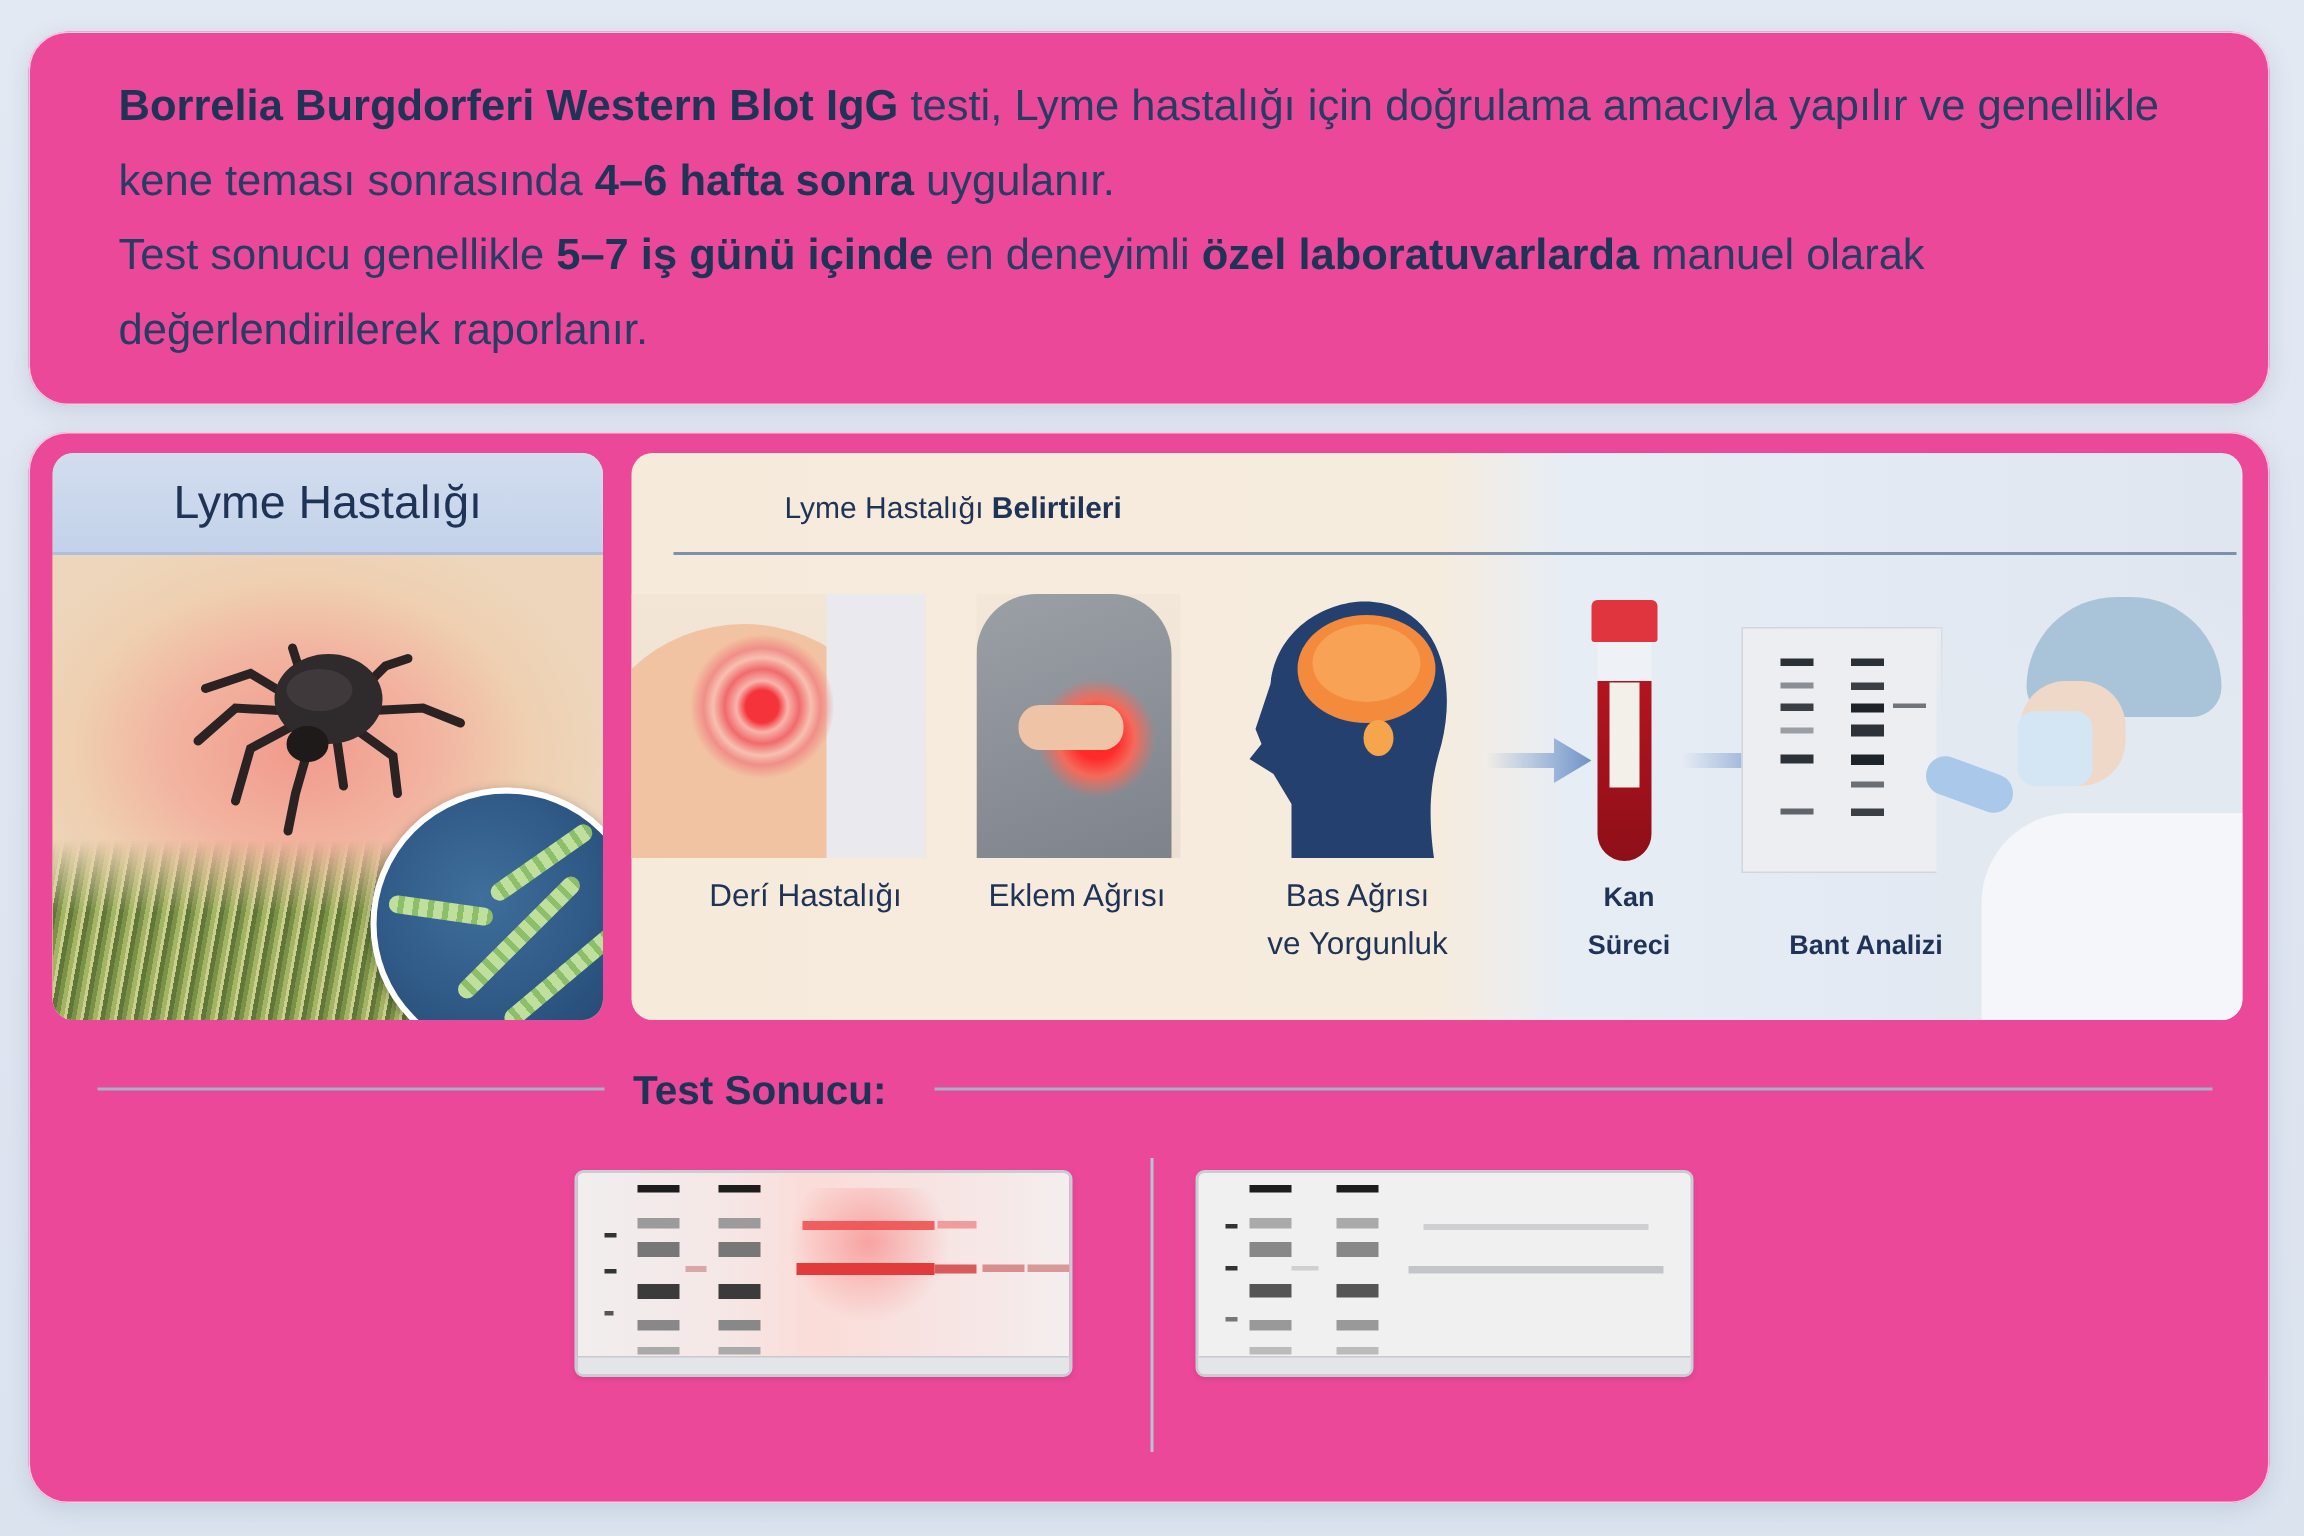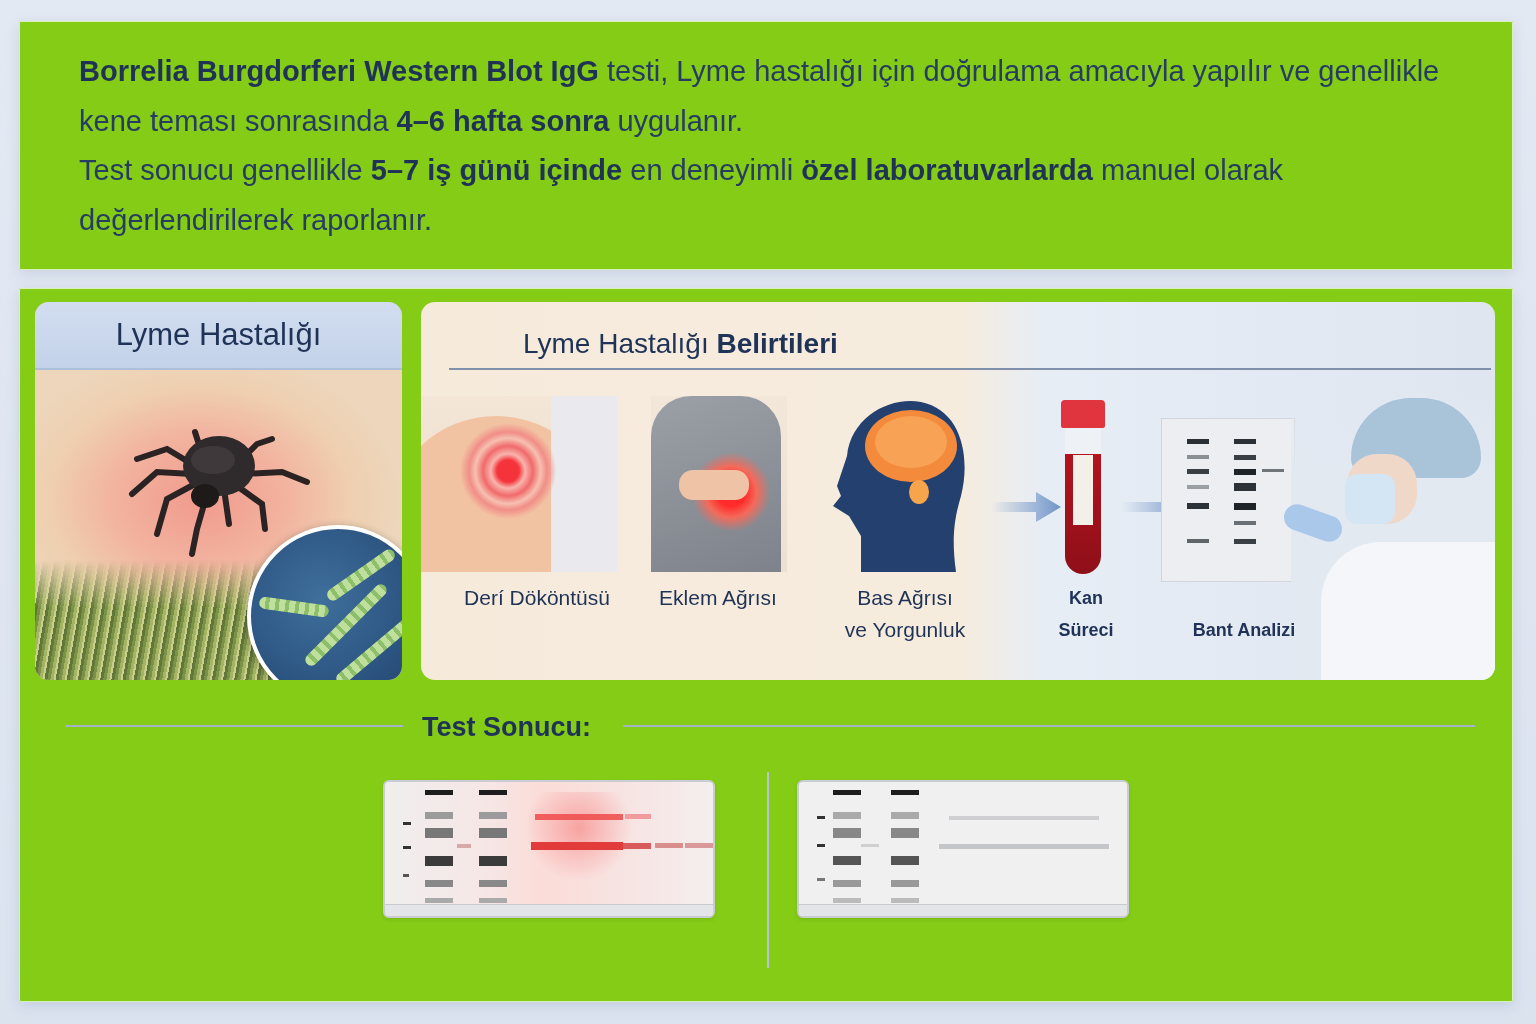--- a/index.html
+++ b/index.html
@@ -5,22 +5,22 @@
   * { box-sizing: border-box; margin: 0; padding: 0; }
   html, body { width: 1536px; height: 1024px; overflow: hidden; }
   body {
     background: linear-gradient(180deg, #e3e9f3 0%, #dbe3ef 100%);
     font-family: "Liberation Sans", "DejaVu Sans", sans-serif;
     color: #1f3357;
     position: relative;
   }
   .card {
     position: absolute;
-    background: #84cc16;
-    border-radius: 2px;
+    background: #ec4899;
+    border-radius: 26px;
     box-shadow: 0 4px 14px rgba(90,110,150,0.18), 0 0 0 1px rgba(255,255,255,0.7) inset;
   }
   #intro-card { left: 19px; top: 21px; width: 1494px; height: 249px; }
   #intro-text {
     position: absolute; left: 60px; top: 26px; width: 1390px;
     font-size: 29px; line-height: 49.5px; color: #263c63;
   }
   #intro-text b { font-weight: bold; color: #1f3357; }
 
   #main-card { left: 19px; top: 288px; width: 1494px; height: 714px; }
@@ -60,21 +60,21 @@
     background: repeating-linear-gradient(90deg, #bfe09c 0 6px, #8dbf6a 6px 10px);
   }
 
   
   #right-panel {
     position: absolute; left: 402px; top: 14px; width: 1074px; height: 378px;
     border-radius: 14px; overflow: hidden;
     background: linear-gradient(90deg, #f6eadb 0%, #f6ecde 50%, #e7edf5 58%, #dfe6f0 100%);
   }
   .panel-title {
-    position: absolute; top: 26px; font-size: 28px; color: #1f3357;
+    position: absolute; top: 26px; font-size: 20px; color: #1f3357;
   }
   #symptoms-title { left: 102px; }
   #symptoms-title b { font-weight: bold; }
   #process-title { left: 578px; font-weight: bold; color: #243a5e; }
   #right-rule {
     position: absolute; left: 28px; right: 4px; top: 66px; height: 2px; background: #7f90aa;
   }
   .symptom-img {
     position: absolute; top: 94px; height: 176px; overflow: hidden;
   }
@@ -169,21 +169,21 @@
 
     <div class="symptom-img" style="left:400px;width:160px;">
       <svg width="160" height="176" viewBox="0 0 160 176">
         <path d="M40 176 L40 140 L28 120 L12 110 L20 100 L16 90 L26 60 C30 20 70 0 100 6 C140 14 150 60 140 100 C134 120 130 140 135 176 Z" fill="#23406f"></path>
         <ellipse cx="90" cy="50" rx="46" ry="36" fill="#f48a3c"></ellipse>
         <ellipse cx="90" cy="46" rx="36" ry="26" fill="#f9b266" opacity=".6"></ellipse>
         <ellipse cx="98" cy="96" rx="10" ry="12" fill="#f6a54c"></ellipse>
       </svg>
     </div>
 
-    <div class="sym-label" style="left:26px;top:280px;width:180px;">Derí Dököntüsü</div>
+    <div class="sym-label" style="left:26px;top:280px;width:180px;">Derí Hastalığı</div>
     <div class="sym-label" style="left:222px;top:280px;width:150px;">Eklem Ağrısı</div>
     <div class="sym-label" style="left:404px;top:280px;width:160px;">
       <div>Bas Ağrısı</div>
       <div>ve Yorgunluk</div>
     </div>
 
     <svg class="arrow" style="left:570px;top:190px;" viewBox="0 0 70 30">
       <defs>
           <linearGradient id="ag" x1="0" x2="1">
             <stop offset="0" stop-color="#7a9ccc" stop-opacity="0"></stop>

